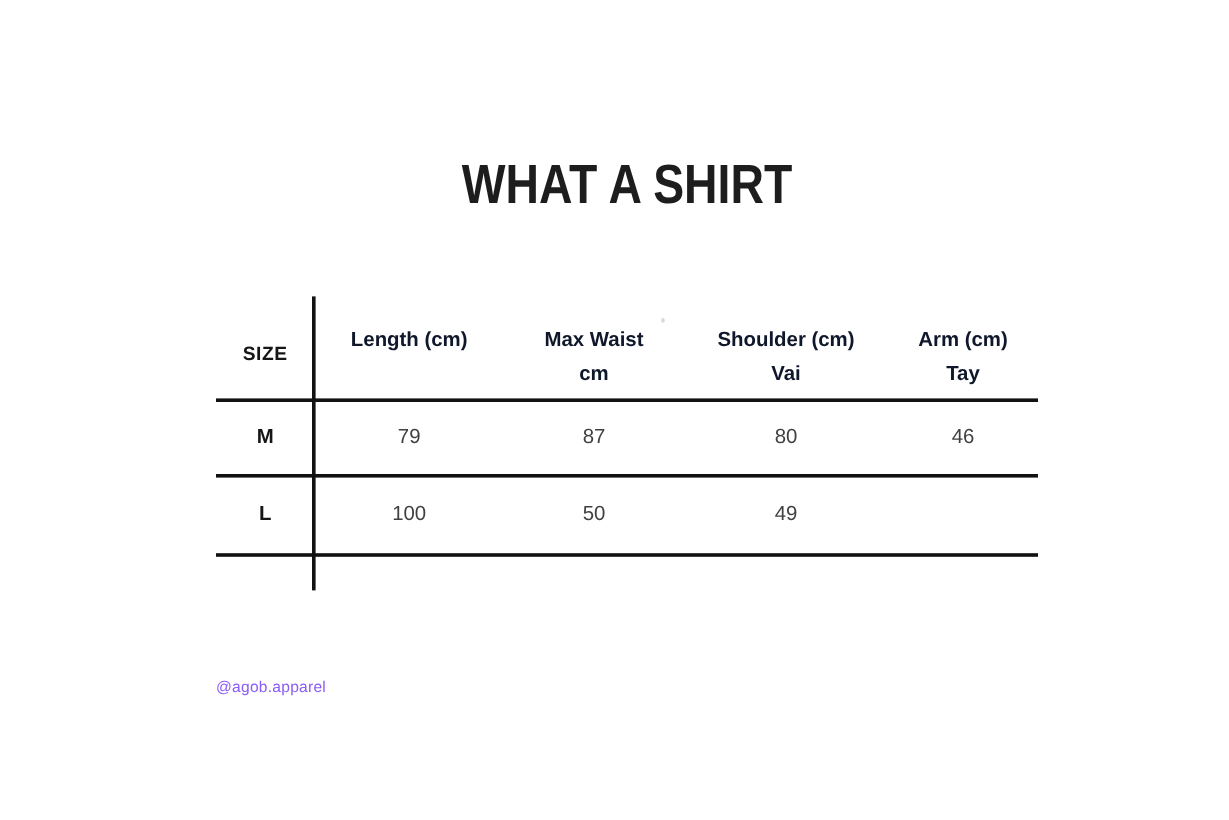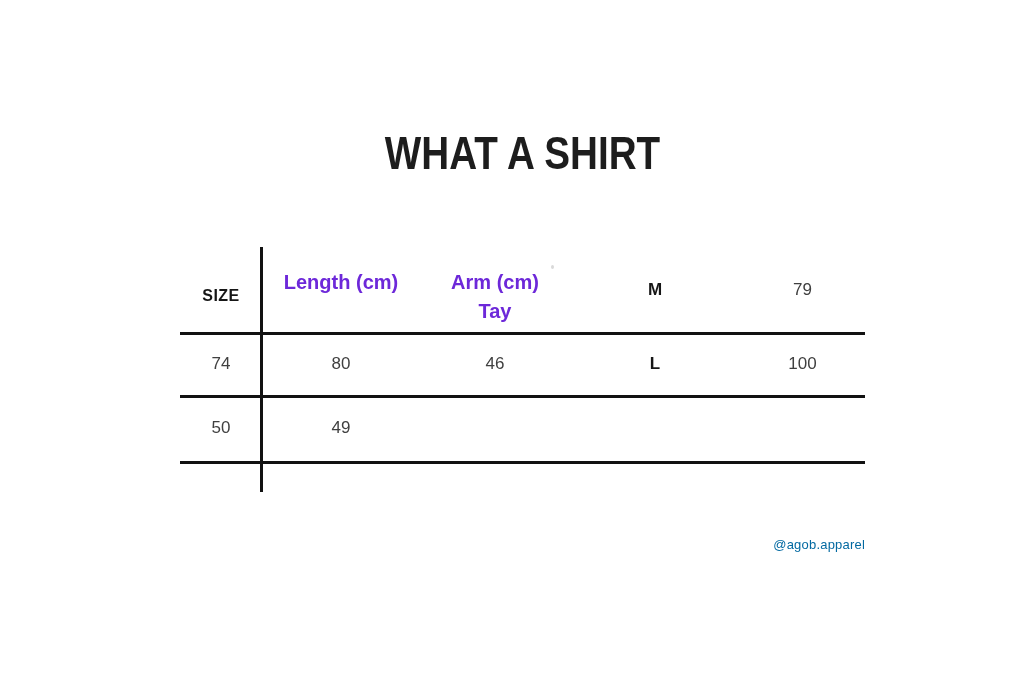--- a/index.html
+++ b/index.html
@@ -30,28 +30,28 @@
   .cell{
     display:flex;flex-direction:column;align-items:center;justify-content:center;
     text-align:center;
   }
   .scell{
     justify-content:flex-start;padding-top:36px;line-height:26px;
     font-weight:700;font-size:16px;letter-spacing:0.5px;color:#161616;
   }
   .hcell{
     justify-content:flex-start;padding-top:21px;
-    font-weight:700;font-size:20px;line-height:29px;color:#6d28d9;
+    font-weight:700;font-size:17px;line-height:29px;color:#0f172a;
   }
   .hcell span{display:block;white-space:nowrap;}
   .rsize{font-weight:700;font-size:17px;color:#161616;}
   .dcell{font-weight:400;font-size:17px;color:#404040;}
   .footer{
-    position:absolute;left:180px;top:513px;width:685px;text-align:right;
-    font-size:13px;letter-spacing:0.2px;color:#0369a1;
+    position:absolute;left:180px;top:541px;width:685px;text-align:left;
+    font-size:13px;letter-spacing:0.2px;color:#8b5cf6;
   }
 </style>
 </head>
 <body>
 
 <div class="canvas">
 
   <h1 class="title">WHAT A SHIRT</h1>
 
   <div class="speck"></div>
@@ -65,30 +65,38 @@
 
     <div class="grid">
 
       <div class="cell scell">SIZE</div>
 
       <div class="cell hcell">
         <span>Length (cm)</span>
         <span></span>
       </div>
 
+      <div class="cell hcell">
+        <span>Max Waist</span>
+        <span>cm</span>
+      </div>
 
+      <div class="cell hcell">
+        <span>Shoulder (cm)</span>
+        <span>Vai</span>
+      </div>
 
       <div class="cell hcell">
         <span>Arm (cm)</span>
         <span>Tay</span>
       </div>
 
       <div class="cell rsize">M</div>
       <div class="cell dcell">79</div>
-      <div class="cell dcell">74</div>
+      <div class="cell dcell">87</div>
       <div class="cell dcell">80</div>
       <div class="cell dcell">46</div>
 
       <div class="cell rsize">L</div>
       <div class="cell dcell">100</div>
       <div class="cell dcell">50</div>
       <div class="cell dcell">49</div>
 
     </div>
   </div>

